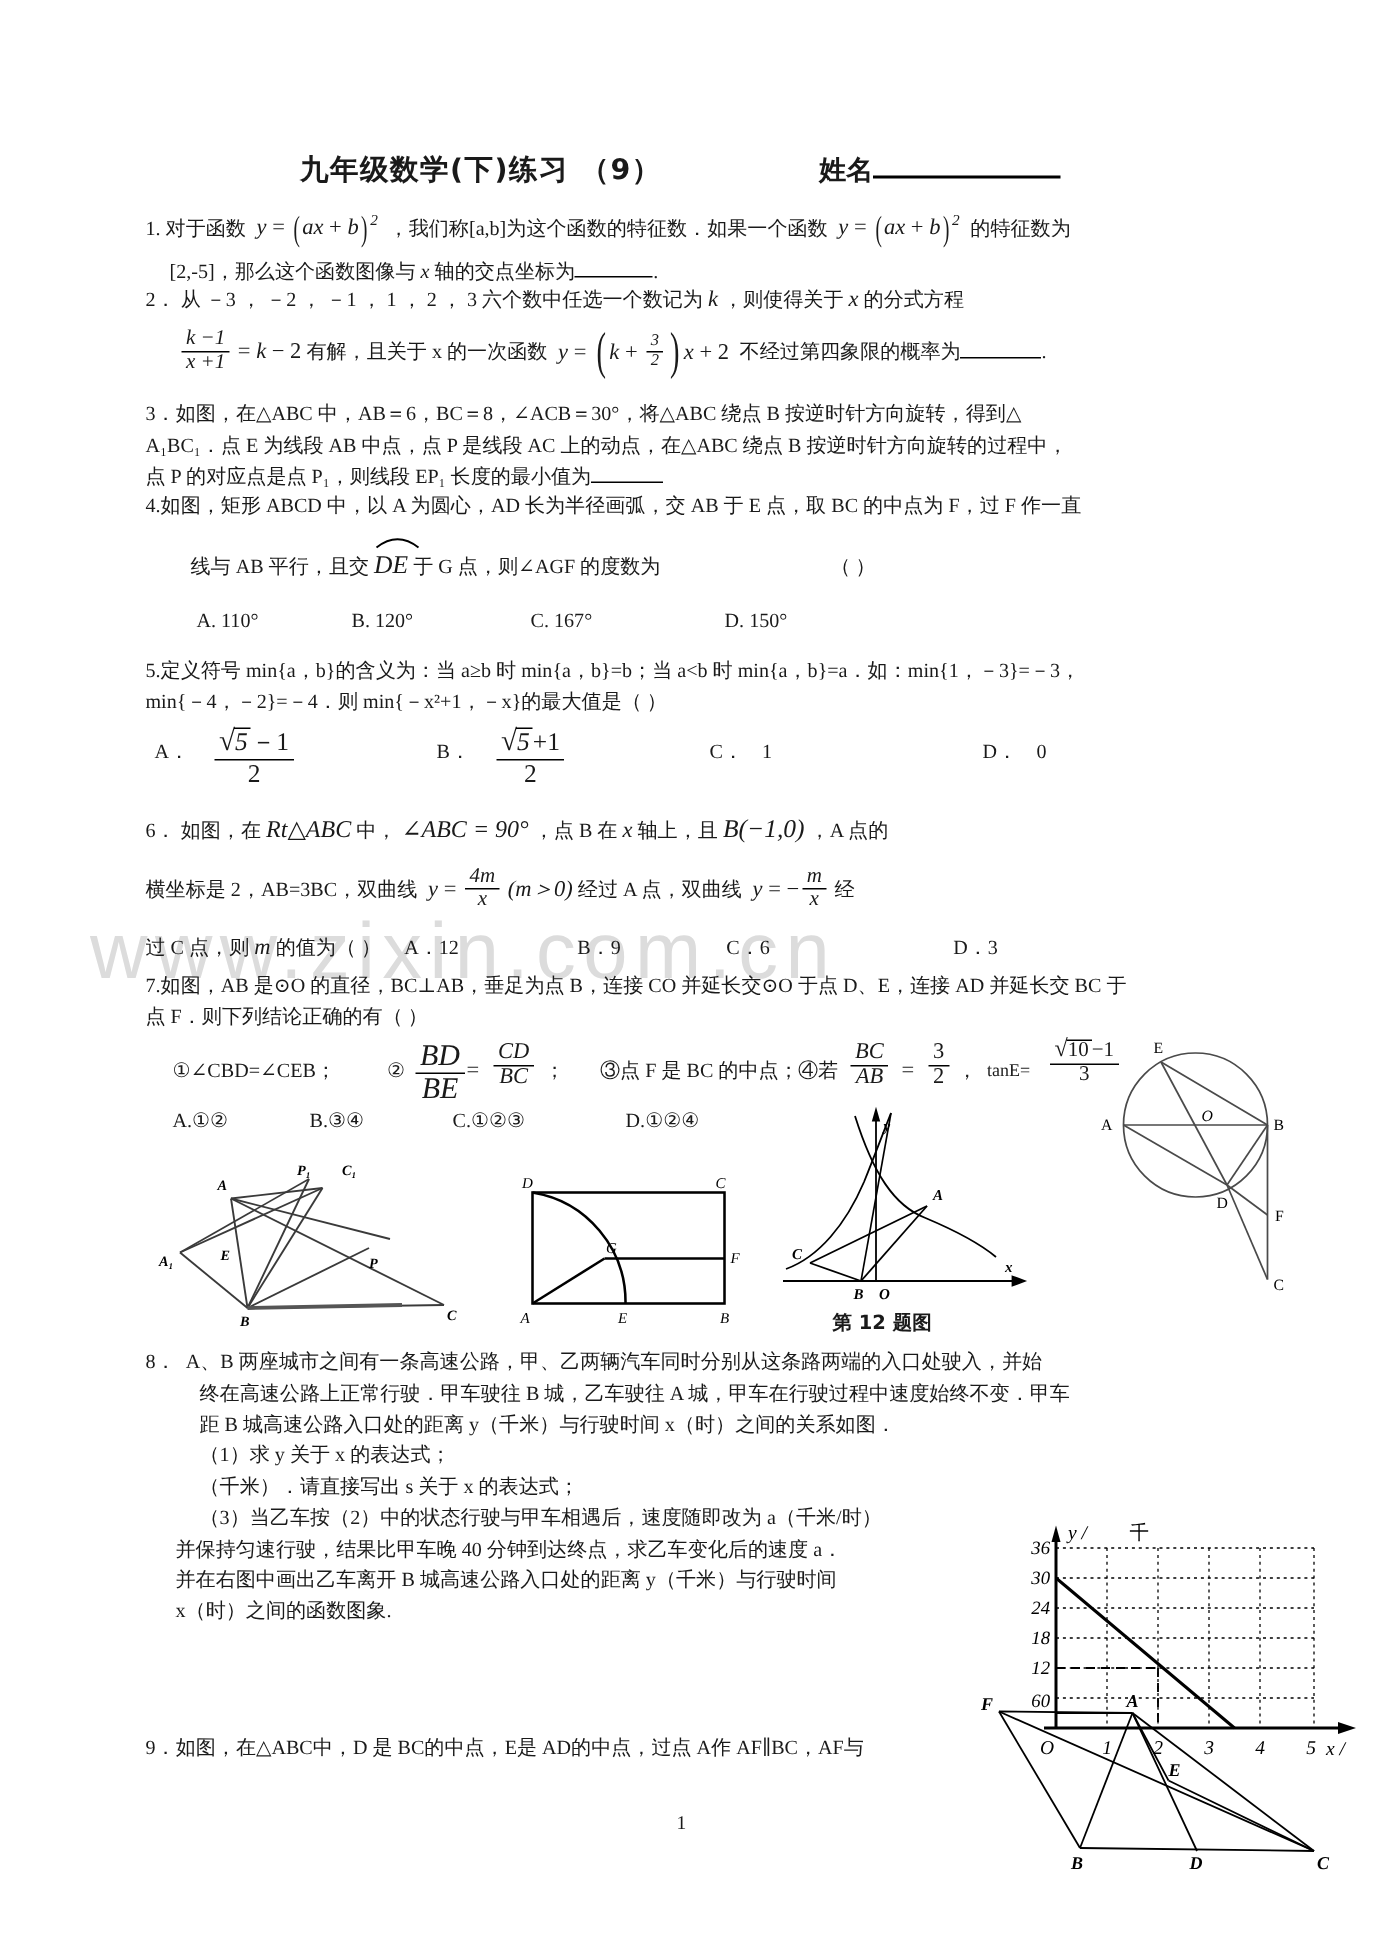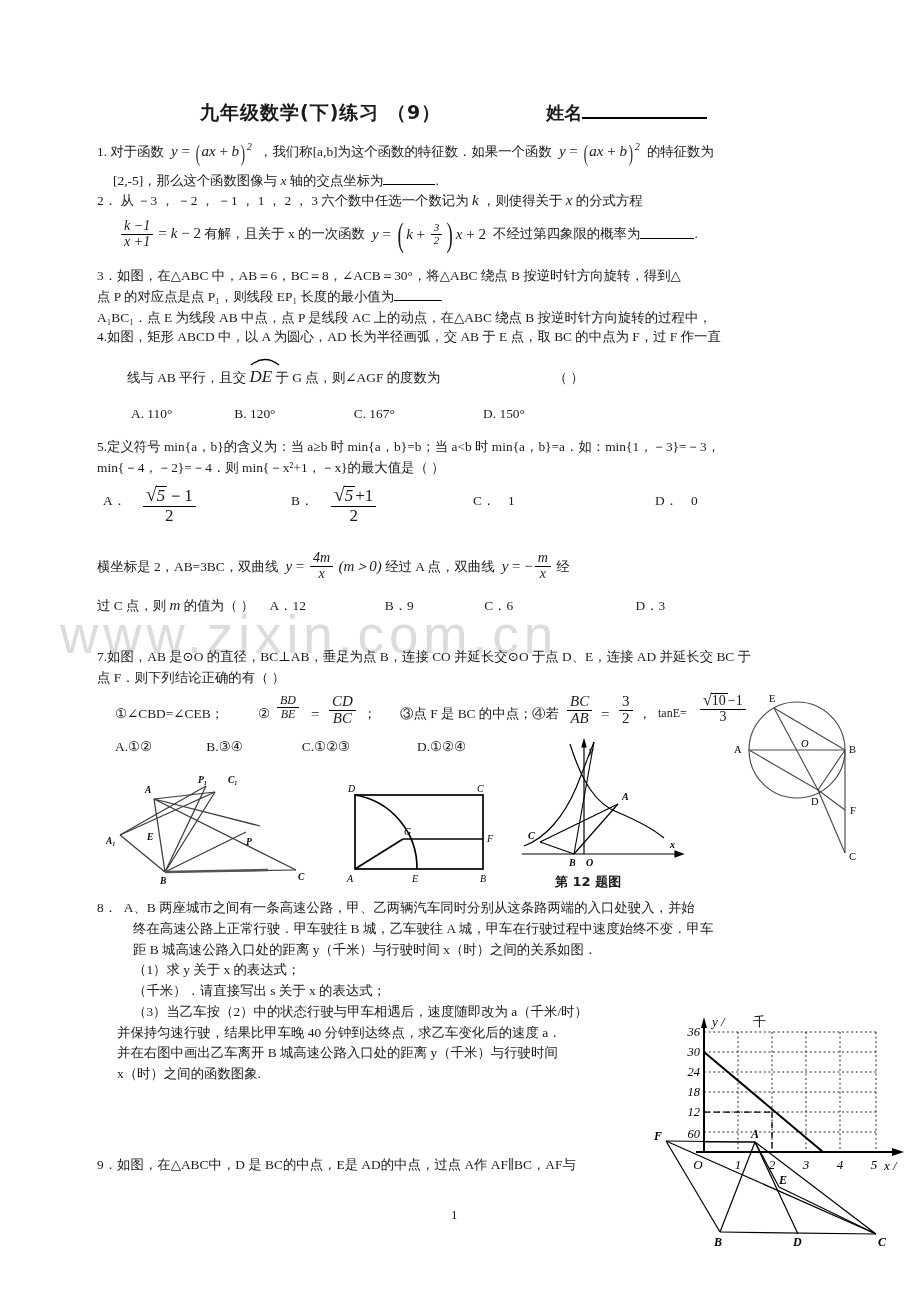--- a/index.html
+++ b/index.html
@@ -101,22 +101,22 @@
       <span>有解，且关于 x 的一次函数</span>
       <span class="big">&nbsp;<i class="v">y</i> = <span class="pa" style="font-size:2.3em">(</span><i class="v">k</i> + <span class="frac" style="font-size:11px;"><span class="num">3</span><span class="den">2</span></span><span class="pa" style="font-size:2.3em">)</span><i class="v">x</i> + 2&nbsp;</span>
       <span>不经过第四象限的概率为</span><span class="blank" style="width:54px"></span><span>.</span>
     </div>
   </div>
 
   <div class="q" style="left:97px;top:266px;width:745px;">
     <div>
       <span>3．</span><span>如图，在△ABC 中，AB＝6，BC＝8，∠ACB＝30°，将△ABC 绕点 B 按逆时针方向旋转，得到△</span>
     </div>
+    <div>A₁BC₁．点 E 为线段 AB 中点，点 P 是线段 AC 上的动点，在△ABC 绕点 B 按逆时针方向旋转的过程中，</div>
     <div><span>点 P 的对应点是点 P₁，则线段 EP₁ 长度的最小值为</span><span class="blank ul-d" style="width:48px"></span></div>
-    <div>A₁BC₁．点 E 为线段 AB 中点，点 P 是线段 AC 上的动点，在△ABC 绕点 B 按逆时针方向旋转的过程中，</div>
   </div>
 
   <div class="q" style="left:97px;top:327px;width:745px;">
     <div>
       <span>4.</span><span>如图，矩形 ABCD 中，以 A 为圆心，AD 长为半径画弧，交 AB 于 E 点，取 BC 的中点为 F，过 F 作一直</span>
     </div>
     <div style="margin-top:16px;padding-left:30px;">
       <span>线与 AB 平行，且交</span>
       <span style="position:relative;display:inline-block;font-size:17px;font-style:italic;">
         <svg width="30" height="9" viewBox="0 0 30 9" style="position:absolute;left:1px;top:-7px;">
@@ -153,20 +153,32 @@
       <span class="den" style="font-style:normal">2</span>
     </span>
 
     <span style="position:absolute;left:370px;top:6px;">C．</span>
     <span style="position:absolute;left:405px;top:6px;">1</span>
     <span style="position:absolute;left:552px;top:6px;">D．</span>
     <span style="position:absolute;left:588px;top:6px;">0</span>
   </div>
 
   <div class="q" style="left:97px;top:540px;width:745px;">
+    <div>
+      <span>6．</span>
+      <span>如图，在</span>
+      <span class="big" style="font-style:italic;font-size:16px;">Rt△ABC</span>
+      <span>中，</span>
+      <span class="big" style="font-style:italic;font-size:16px;">∠ABC = 90°</span>
+      <span>，点 B 在</span>
+      <i class="v" style="font-size:15px">x</i>
+      <span>轴上，且</span>
+      <span class="big" style="font-style:italic;font-size:17px;">B(−1,0)</span>
+      <span>，A 点的</span>
+    </div>
     <div style="margin-top:12px;">
       <span>横坐标是 2，AB=3BC，双曲线</span>
       <span class="big">&nbsp;<i class="v">y</i> = <span class="frac" style="font-size:14px;"><span class="num">4<i class="v">m</i></span><span class="den"><i class="v">x</i></span></span></span>
       <span class="big" style="font-style:italic;">(m＞0)</span>
       <span>经过 A 点，双曲线</span>
       <span class="big">&nbsp;<i class="v">y</i> = −<span class="frac" style="font-size:14px;"><span class="num"><i class="v">m</i></span><span class="den"><i class="v">x</i></span></span></span>
       <span>经</span>
     </div>
     <div style="margin-top:12px;">
       <span>过 C 点，则</span>
@@ -180,21 +192,21 @@
   </div>
 
   <div class="q" style="left:97px;top:647px;width:748px;">
     <div><span>7.</span><span>如图，AB 是⊙O 的直径，BC⊥AB，垂足为点 B，连接 CO 并延长交⊙O 于点 D、E，连接 AD 并延长交 BC 于</span></div>
     <div>点 F．则下列结论正确的有（        ）</div>
   </div>
 
   <div class="q" style="left:115px;top:694px;width:760px;height:44px;">
     <span style="position:absolute;left:0;top:10px;">①∠CBD=∠CEB；</span>
     <span style="position:absolute;left:143px;top:10px;">②</span>
-    <span class="frac" style="position:absolute;left:160px;top:0px;font-size:12px;">
+    <span class="frac" style="position:absolute;left:160px;top:0px;font-size:20px;">
       <span class="num">BD</span>
       <span class="den">BE</span>
     </span>
     <span style="position:absolute;left:196px;top:9px;font-size:15px;">=</span>
     <span class="frac" style="position:absolute;left:212px;top:0px;font-size:15px;">
       <span class="num">CD</span>
       <span class="den">BC</span>
     </span>
     <span style="position:absolute;left:248px;top:10px;">；</span>
     <span style="position:absolute;left:285px;top:10px;">③点 F 是 BC 的中点；</span>

